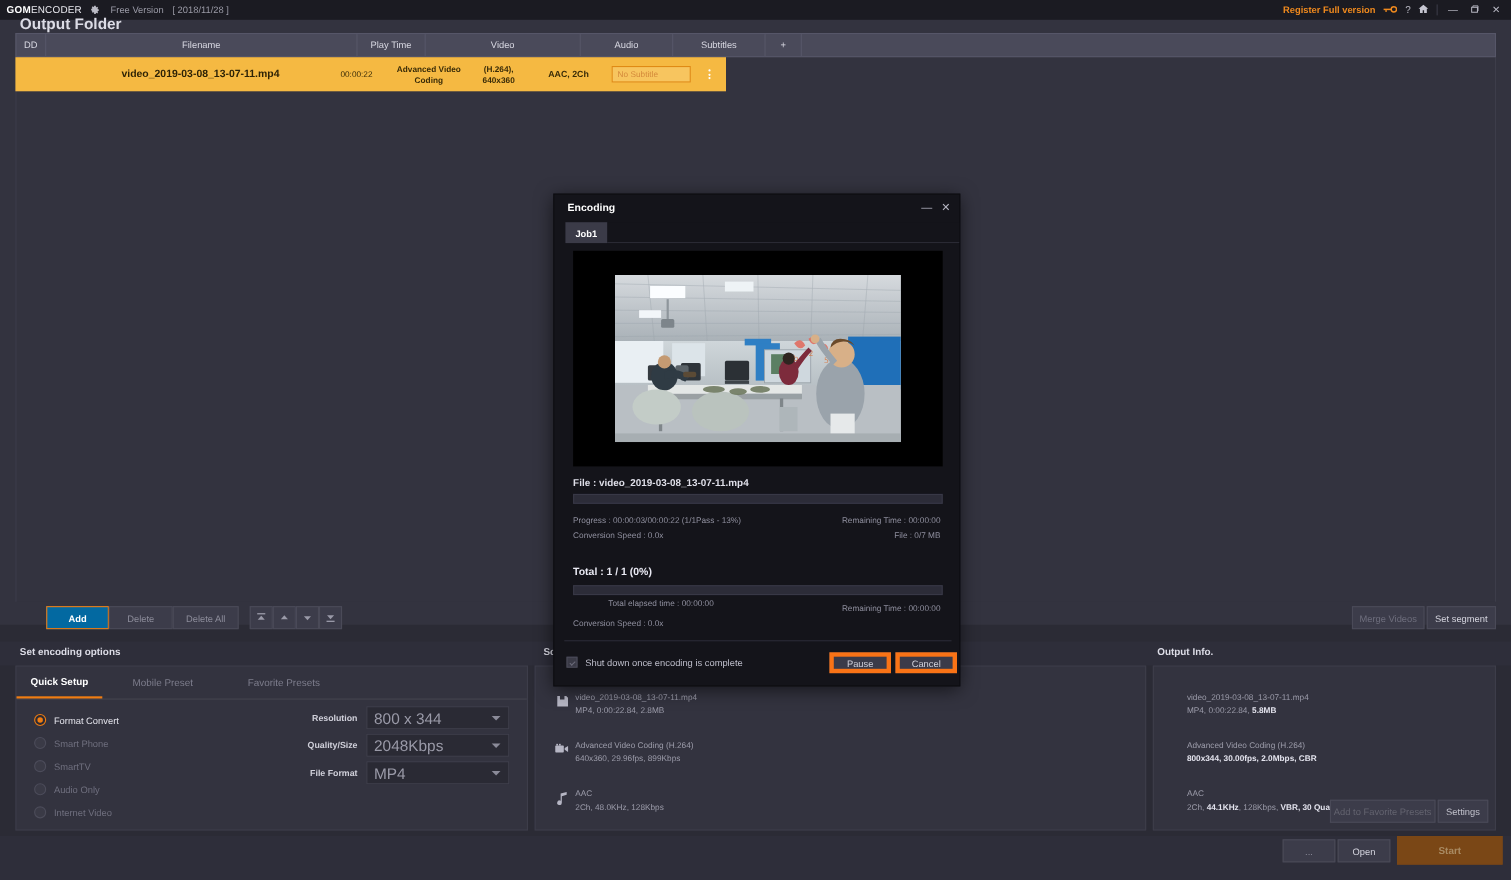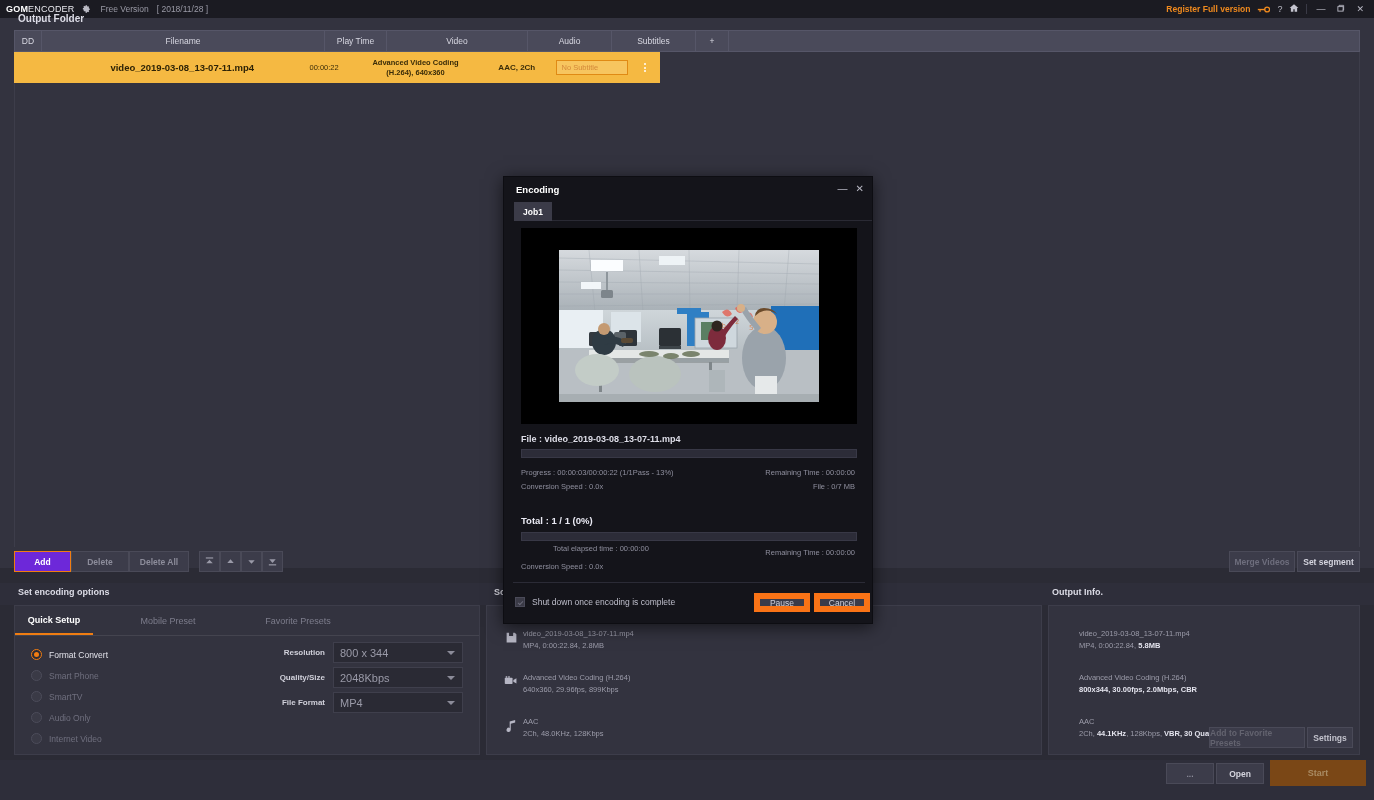--- a/index.html
+++ b/index.html
@@ -45,98 +45,97 @@
   .th-plus { width:33px; border-right:none; }
 
   .row {
     position:absolute; left:14px; top:52px; width:646px; height:31px;
     background:#f5b942; display:flex; align-items:center; font-size:8.5px; color:#3a2c08;
   }
   .row .cell { display:flex; align-items:center; justify-content:center; height:100%; }
   .c-dd { width:27px; }
   .c-name { width:283px; justify-content:flex-start; padding-left:30px; font-weight:bold; font-size:9.5px; color:#2e2306;}
   .c-play { width:62px; font-size:7.5px;}
-  .c-video { width:141px; flex-direction:column; line-height:1.25; font-weight:bold; font-size:7.5px; text-align:center;}
+  .c-video { width:141px; flex-direction:row; line-height:1.25; font-weight:bold; font-size:7.5px; text-align:center;}
   .c-audio { width:84px; font-weight:bold; font-size:8px;}
   .c-sub { width:84px; }
   .c-kebab { width:33px; }
   .subbox {
     width:72px; height:15px; border:1px solid #e08a14; background:#f7c55f;
     font-size:7.5px; color:#d4893a; display:flex; align-items:center; padding-left:4px;
   }
   .kebab { display:flex; flex-direction:column; gap:1.5px; align-items:center; }
   .kebab i { width:2px; height:2px; background:#fff; display:block; border-radius:50%;}
 
   .listbody { position:absolute; left:14px; top:52px; width:1346px; height:495px; background:#33333f;
     border-left:1px solid #3d3d4a; border-right:1px solid #3d3d4a;}
 
   
   .listtoolbar { position:absolute; left:14px; top:551px; width:1346px; height:21px; display:flex; align-items:center; }
   .btn {
     height:21px; border:1px solid #4a4a58; background:#3c3c4a; color:#8d8d9b;
     font-size:8.5px; display:inline-flex; align-items:center; justify-content:center;
     cursor:default;
-    font-weight:bold;
-  }
-  .btn.primary { background:#6d28d9; border-color:#f07d12; color:#fff; font-weight:bold; width:57px; }
+  }
+  .btn.primary { background:#0369a1; border-color:#f07d12; color:#fff; font-weight:bold; width:57px;margin-left:28px; }
   .btn.del { width:58px; }
   .btn.delall { width:60px; }
   .iconbtn { width:21px; height:21px; border:1px solid #4a4a58; background:#3c3c4a;
              display:inline-flex; align-items:center; justify-content:center; }
   .iconbtn svg { display:block; }
   .tb-spacer { width:10px; }
   .right-btns { margin-left:auto; display:flex; gap:2px; }
   .btn.merge { width:66px; color:#6e6e7d; }
   .btn.setseg { width:63px; color:#d5d5df; }
 
   
   .optbar { position:absolute; left:0; top:583px; width:1374px; height:22px; background:#2e2e3a; }
   .optbar .lbl { position:absolute; left:18px; top:4px; font-size:9px; font-weight:bold; color:#dcdce6;}
   .optbar .lbl2 { position:absolute; left:494px; top:4px; font-size:9px; font-weight:bold; color:#dcdce6;}
   .optbar .lbl3 { position:absolute; left:1052px; top:4px; font-size:9px; font-weight:bold; color:#dcdce6;}
 
   .panelL { position:absolute; left:14px; top:605px; width:466px; height:150px; background:#33333f; border:1px solid #3d3d4a;}
-  .tabs { display:flex; height:30px; border-bottom:1px solid #44444f;gap:20px; }
+  .tabs { display:flex; height:30px; border-bottom:1px solid #44444f; }
   .tab { width:78px; display:flex; align-items:center; justify-content:center; font-size:9px; color:#7d7d8c; }
   .tab.wide { width:110px; }
   .tab.active { color:#ffffff; font-weight:bold; border-bottom:2px solid #f07d12; }
 
   .radiolist { position:absolute; left:16px; top:38px; }
   .radio { display:flex; align-items:center; height:21px; margin-bottom:0px; font-size:8.5px; color:#6f6f7e;}
   .radio .dot { width:11px; height:11px; border-radius:50%; background:#3a3a46; border:1px solid #4c4c5a; margin-right:7px; position:relative;}
   .radio.on { color:#e2e2ea; }
   .radio.on .dot { background:#2b2b35; border:1.5px solid #f07d12; }
   .radio.on .dot::after { content:""; position:absolute; left:2px; top:2px; width:5px; height:5px; border-radius:50%; background:#f07d12;}
 
   .fields { position:absolute; left:252px; top:36px; }
   .field { display:flex; align-items:center; height:21px; margin-bottom:4px; }
   .field .flbl { width:58px; text-align:right; font-size:8px; font-weight:bold; color:#d0d0da; margin-right:8px;}
   .sel { width:130px; height:21px; background:#2a2a34; border:1px solid #3f3f4c; color:#9a9aa8;
-         font-size:11px; display:flex; align-items:center; padding-left:6px; position:relative;}
+         font-size:14px; display:flex; align-items:center; padding-left:6px; position:relative;}
   .sel .car { position:absolute; right:7px; top:8px; width:0;height:0;
               border-left:4px solid transparent; border-right:4px solid transparent; border-top:4px solid #8b8b99;}
 
   .panelM { position:absolute; left:486px; top:605px; width:556px; height:150px; background:#33333f; border:1px solid #3d3d4a;}
   .panelR { position:absolute; left:1048px; top:605px; width:312px; height:150px; background:#33333f; border:1px solid #3d3d4a;}
 
   .inforow { display:flex; align-items:flex-start; margin-top:0; }
   .infoicon { width:24px; display:flex; justify-content:center; padding-top:3px; }
   .infotxt { font-size:7.5px; line-height:1.55; color:#9c9caa; }
   .infotxt b { color:#e4e4ee; font-weight:bold;}
   .info-block { position:absolute; left:12px; top:22px; }
   .info-block .inforow { height:44px; }
   .panelR .info-block { left:6px; }
 
   .presetbtns { position:absolute; right:6px; bottom:6px; display:flex; gap:2px; }
   .btn.fav { width:96px; color:#63636f; }
   .btn.settings { width:46px; color:#c2c2cc; }
 
   
   .outrow { position:absolute; left:0; top:760px; width:1374px; height:40px; background:#2e2e3a;}
-  .outlbl { position:absolute; left:18px; top:13px; font-size:10px; font-weight:bold; color:#dcdce6;}
+  .outlbl { position:absolute; left:18px; top:13px; font-size:14px; font-weight:bold; color:#dcdce6;}
   .outpath { position:absolute; left:80px; top:763px; width:1082px; height:21px; background:#2a2a34;
              border:1px solid #3a3a46; font-size:8px; color:#b0b0be; display:flex; align-items:center; padding-left:6px;}
   .btn.dots { position:absolute; left:1166px; top:763px; width:48px; height:21px;}
   .btn.open { position:absolute; left:1216px; top:763px; width:48px; height:21px; color:#d5d5df;}
   .btn.start { position:absolute; left:1270px; top:760px; width:96px; height:26px; background:#7a4716;
                border:1px solid #7a4716; color:#a98b63; font-weight:bold; font-size:9px;}
 
   
   .dialog {
     position:absolute; left:503px; top:176px; width:370px; height:448px;
@@ -164,21 +163,21 @@
   .totlbl { position:absolute; left:17px; top:338px; font-size:9.5px; font-weight:bold; color:#eaeaf4;}
   .pbar2 { position:absolute; left:17px; top:355px; width:336px; height:9px; background:#2c2c38; border:1px solid #383846;}
   .t1 { left:17px; top:367px;margin-left:32px; }
   .t2 { right:17px; top:371px; }
   .t3 { left:17px; top:385px; }
 
   .dlg-sep { position:absolute; left:9px; top:405px; width:352px; height:1px; background:#2b2b36;}
   .shut { position:absolute; left:11px; top:420px; display:flex; align-items:center; font-size:8.5px; color:#bfbfcc;}
   .chk { width:10px; height:10px; background:#3a3a46; border:1px solid #4a4a58; margin-right:7px; position:relative;}
   .chk::after{content:"";position:absolute;left:2px;top:3px;width:4px;height:2px;border-left:1.5px solid #6a6a79;border-bottom:1.5px solid #6a6a79;transform:rotate(-45deg);}
-  .dlg-btn { position:absolute; top:416px; width:56px; height:19px; background:#3b3b49; border:6px solid #f97316;
+  .dlg-btn { position:absolute; top:416px; width:56px; height:19px; background:#3b3b49; border:4px solid #f97316;
              color:#d0d0da; font-size:8.5px; display:flex; align-items:center; justify-content:center;}
   .b-pause { left:250px; }
   .b-cancel { left:310px; }
 </style>
 </head>
 <body>
 
 <div id="app">
 
   <div class="titlebar">

